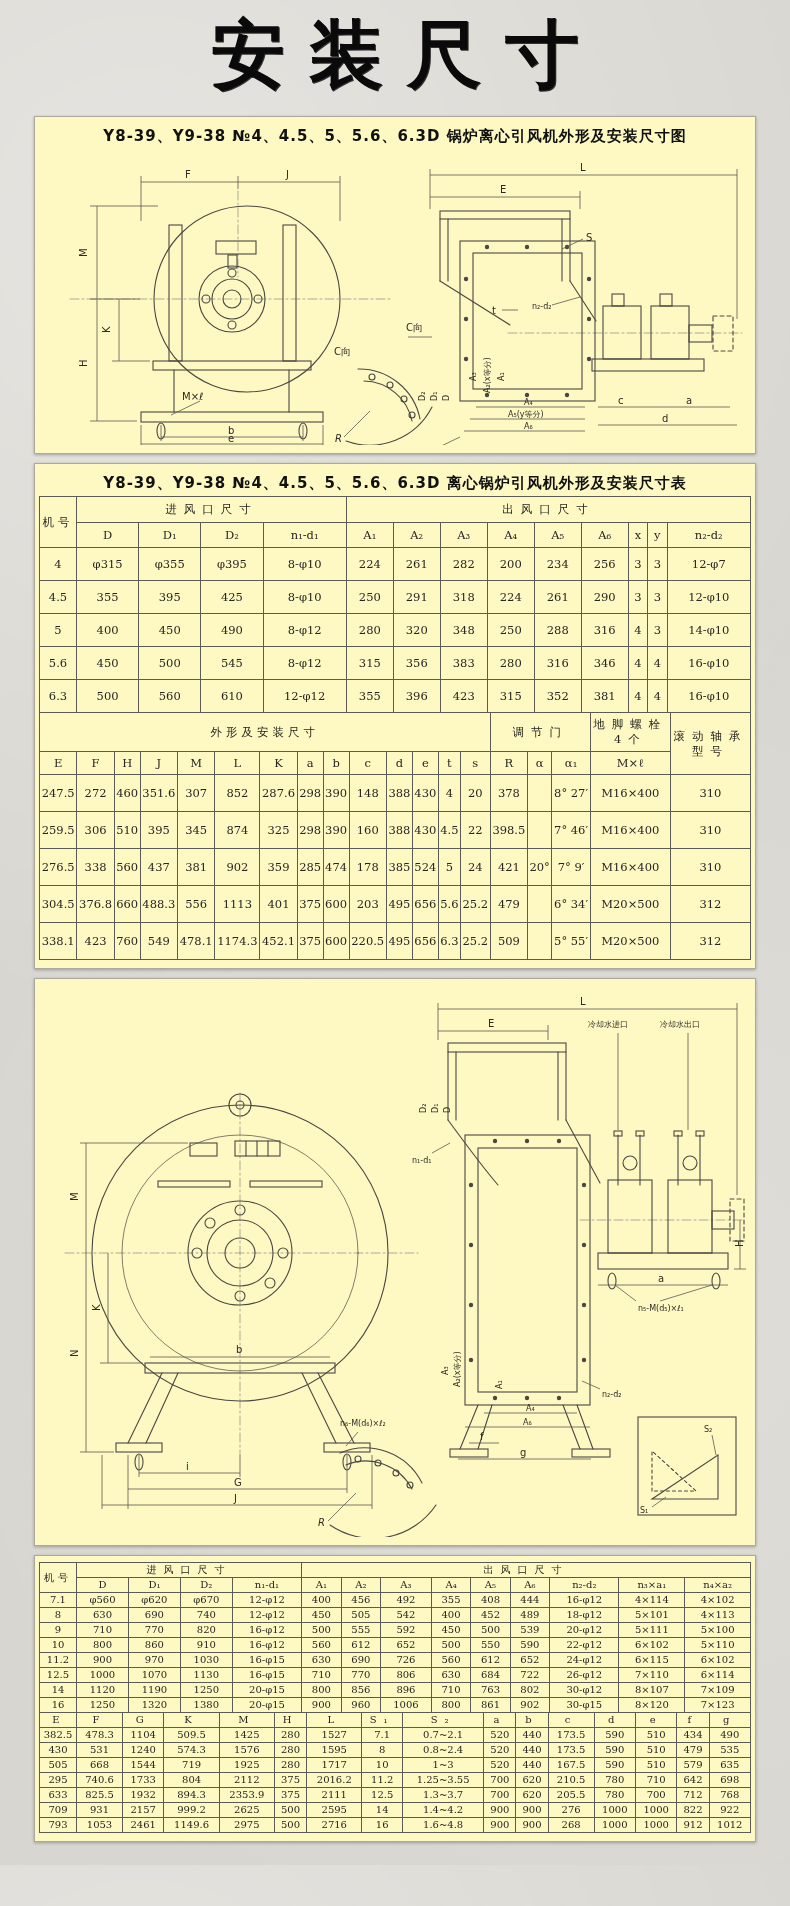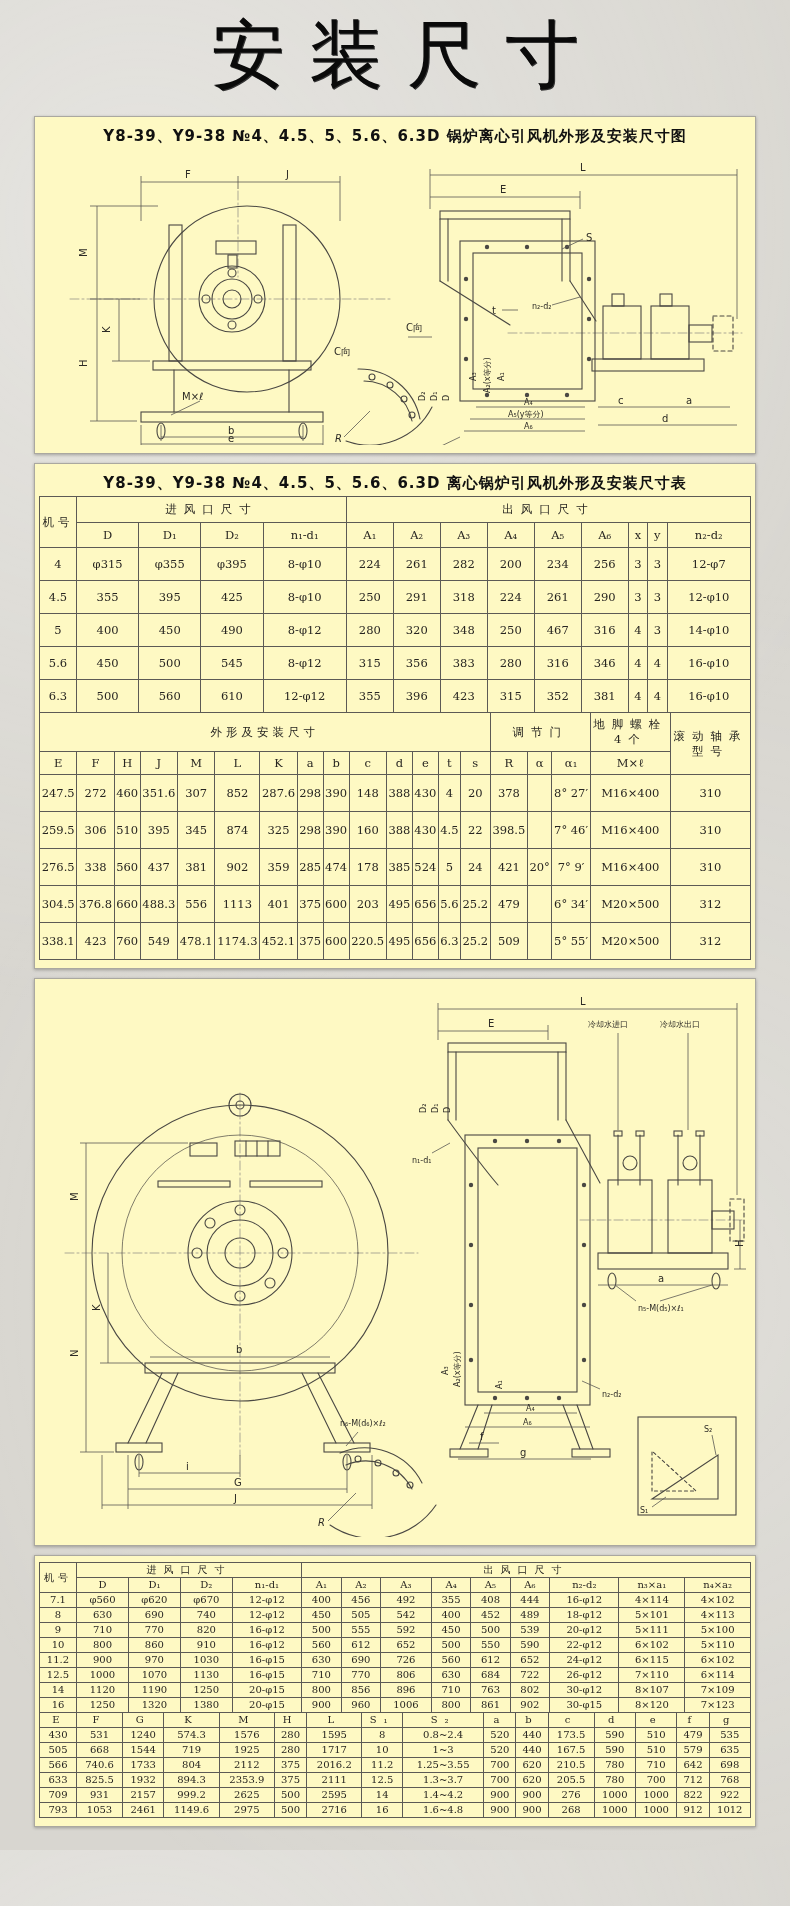--- a/index.html
+++ b/index.html
@@ -9,21 +9,21 @@
       radial-gradient(circle at 18% 12%, rgba(255,255,255,.35), transparent 45%),
       radial-gradient(circle at 80% 70%, rgba(255,255,255,.18), transparent 50%),
       #d8d6d0;
     font-family:"DejaVu Sans", sans-serif;
     color:#222;
   }
   .page{padding:4px 34px 14px;}
   .main-title{
     text-align:center;
     font-family:"DejaVu Serif", serif;
-    font-weight:400;
+    font-weight:700;
     font-size:74px;
     letter-spacing:24px;
     padding-left:24px;
     margin:2px 0 10px;
     color:#0a0a0a;
     text-shadow:1px 1px 0 #333;
   }
   .panel{
     background:#fef9c3;
     border:1px solid #aaa8a0;
@@ -280,21 +280,21 @@
           <tr>
             <td>5</td>
             <td>400</td>
             <td>450</td>
             <td>490</td>
             <td>8-φ12</td>
             <td>280</td>
             <td>320</td>
             <td>348</td>
             <td>250</td>
-            <td>467</td>
+            <td>288</td>
             <td>316</td>
             <td>4</td>
             <td>3</td>
             <td>14-φ10</td>
           </tr>
           <tr>
             <td>5.6</td>
             <td>450</td>
             <td>500</td>
             <td>545</td>
@@ -820,20 +820,38 @@
             <th>b</th>
             <th>c</th>
             <th>d</th>
             <th>e</th>
             <th>f</th>
             <th>g</th>
           </tr>
         </thead>
         <tbody>
           <tr>
+            <td>382.5</td>
+            <td>478.3</td>
+            <td>1104</td>
+            <td>509.5</td>
+            <td>1425</td>
+            <td>280</td>
+            <td>1527</td>
+            <td>7.1</td>
+            <td>0.7~2.1</td>
+            <td>520</td>
+            <td>440</td>
+            <td>173.5</td>
+            <td>590</td>
+            <td>510</td>
+            <td>434</td>
+            <td>490</td>
+          </tr>
+          <tr>
             <td>430</td>
             <td>531</td>
             <td>1240</td>
             <td>574.3</td>
             <td>1576</td>
             <td>280</td>
             <td>1595</td>
             <td>8</td>
             <td>0.8~2.4</td>
             <td>520</td>
@@ -856,21 +874,21 @@
             <td>1~3</td>
             <td>520</td>
             <td>440</td>
             <td>167.5</td>
             <td>590</td>
             <td>510</td>
             <td>579</td>
             <td>635</td>
           </tr>
           <tr>
-            <td>566</td>
+            <td>295</td>
             <td>740.6</td>
             <td>1733</td>
             <td>804</td>
             <td>2112</td>
             <td>375</td>
             <td>2016.2</td>
             <td>11.2</td>
             <td>1.25~3.55</td>
             <td>700</td>
             <td>620</td>

